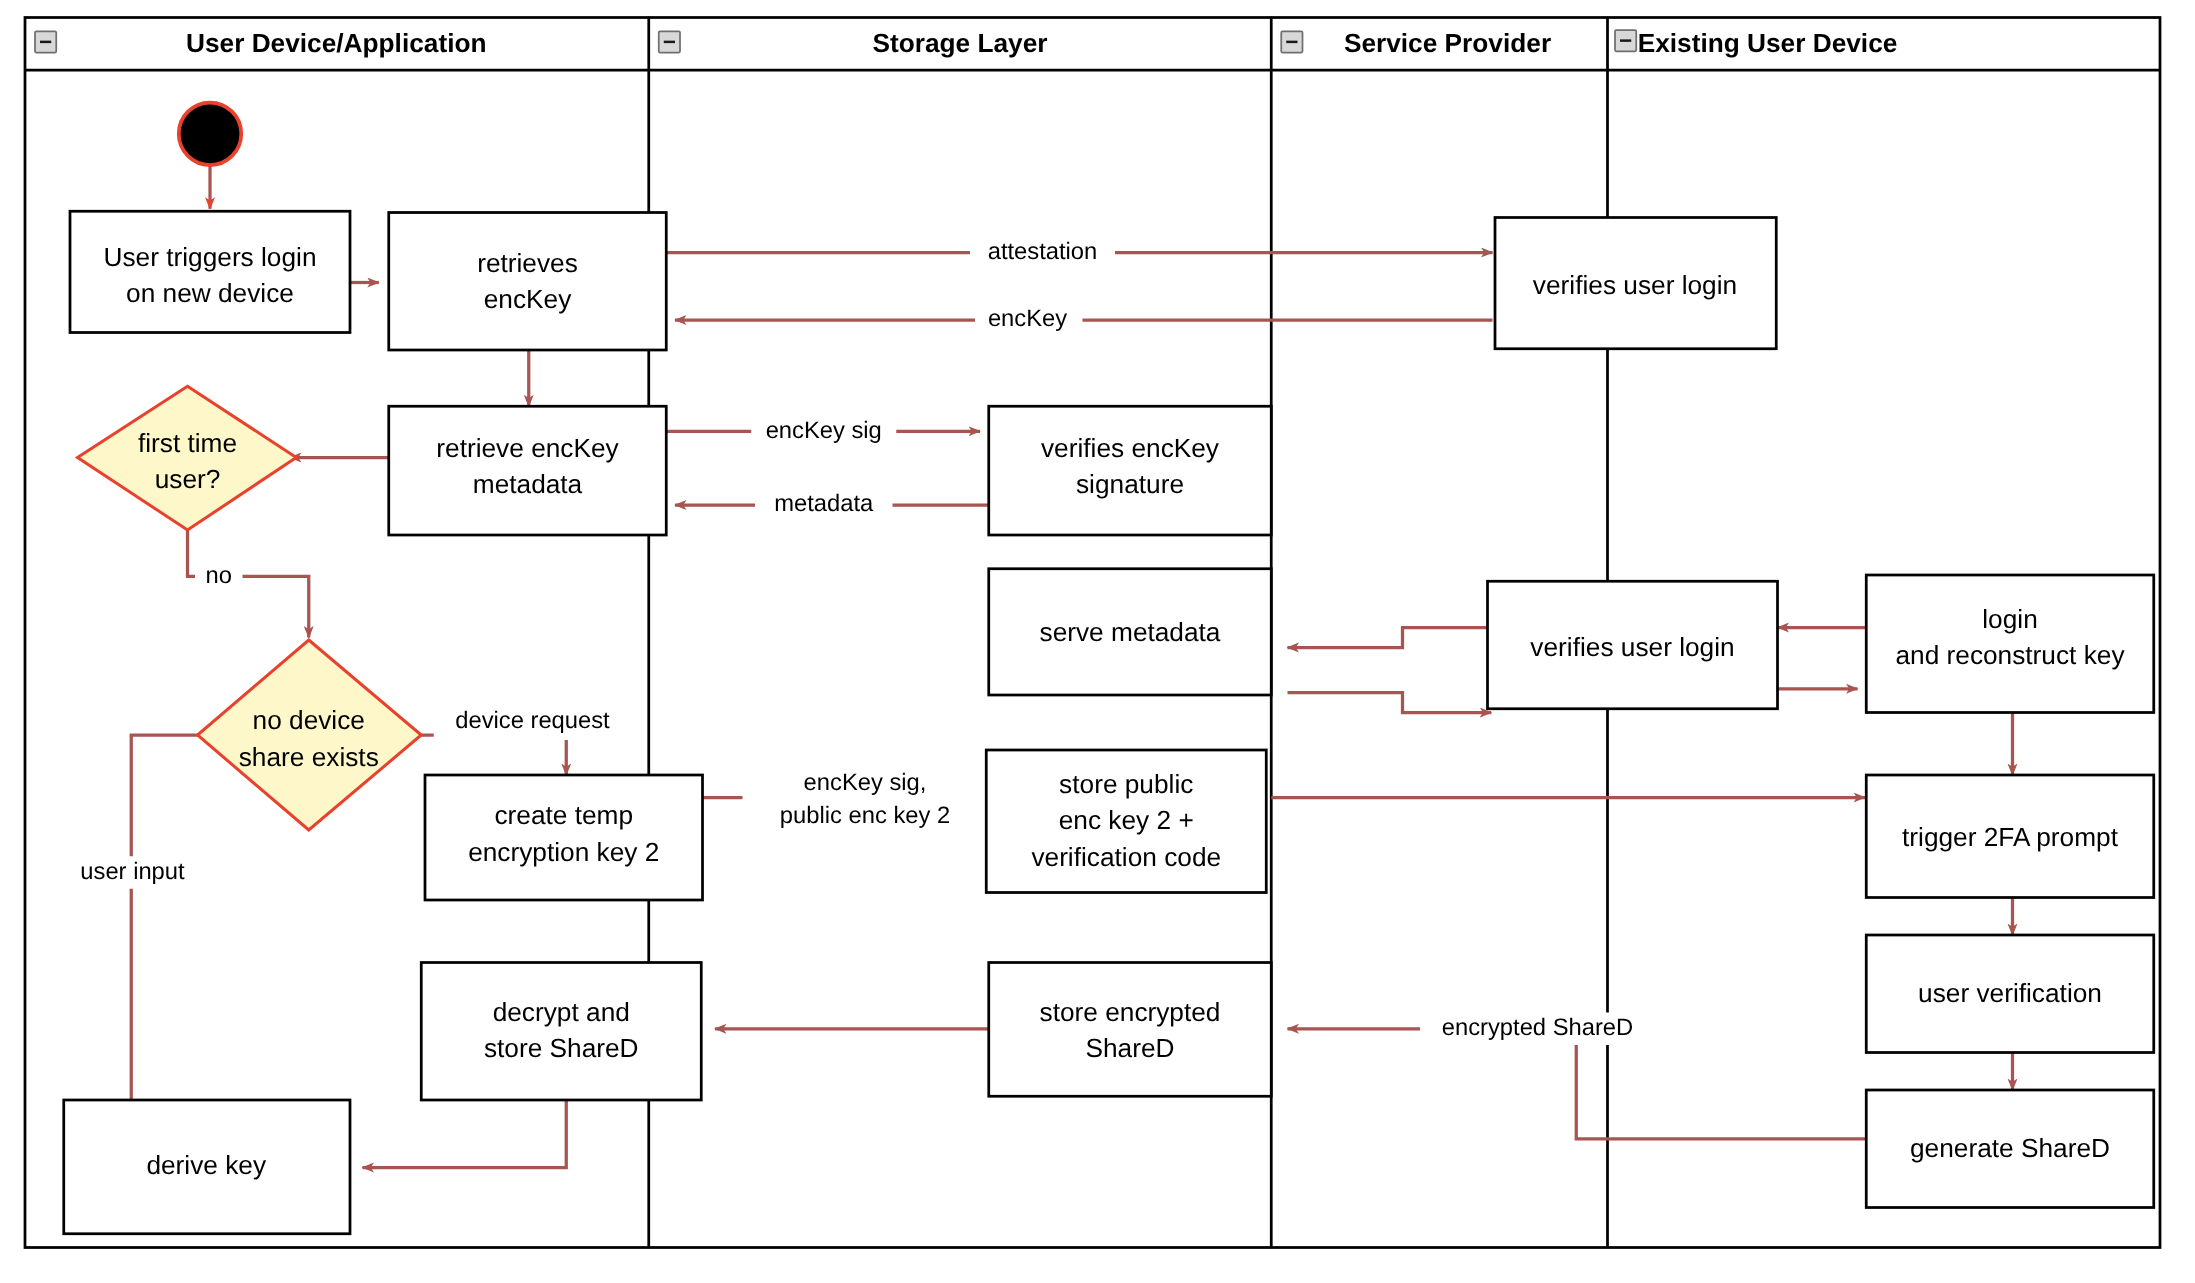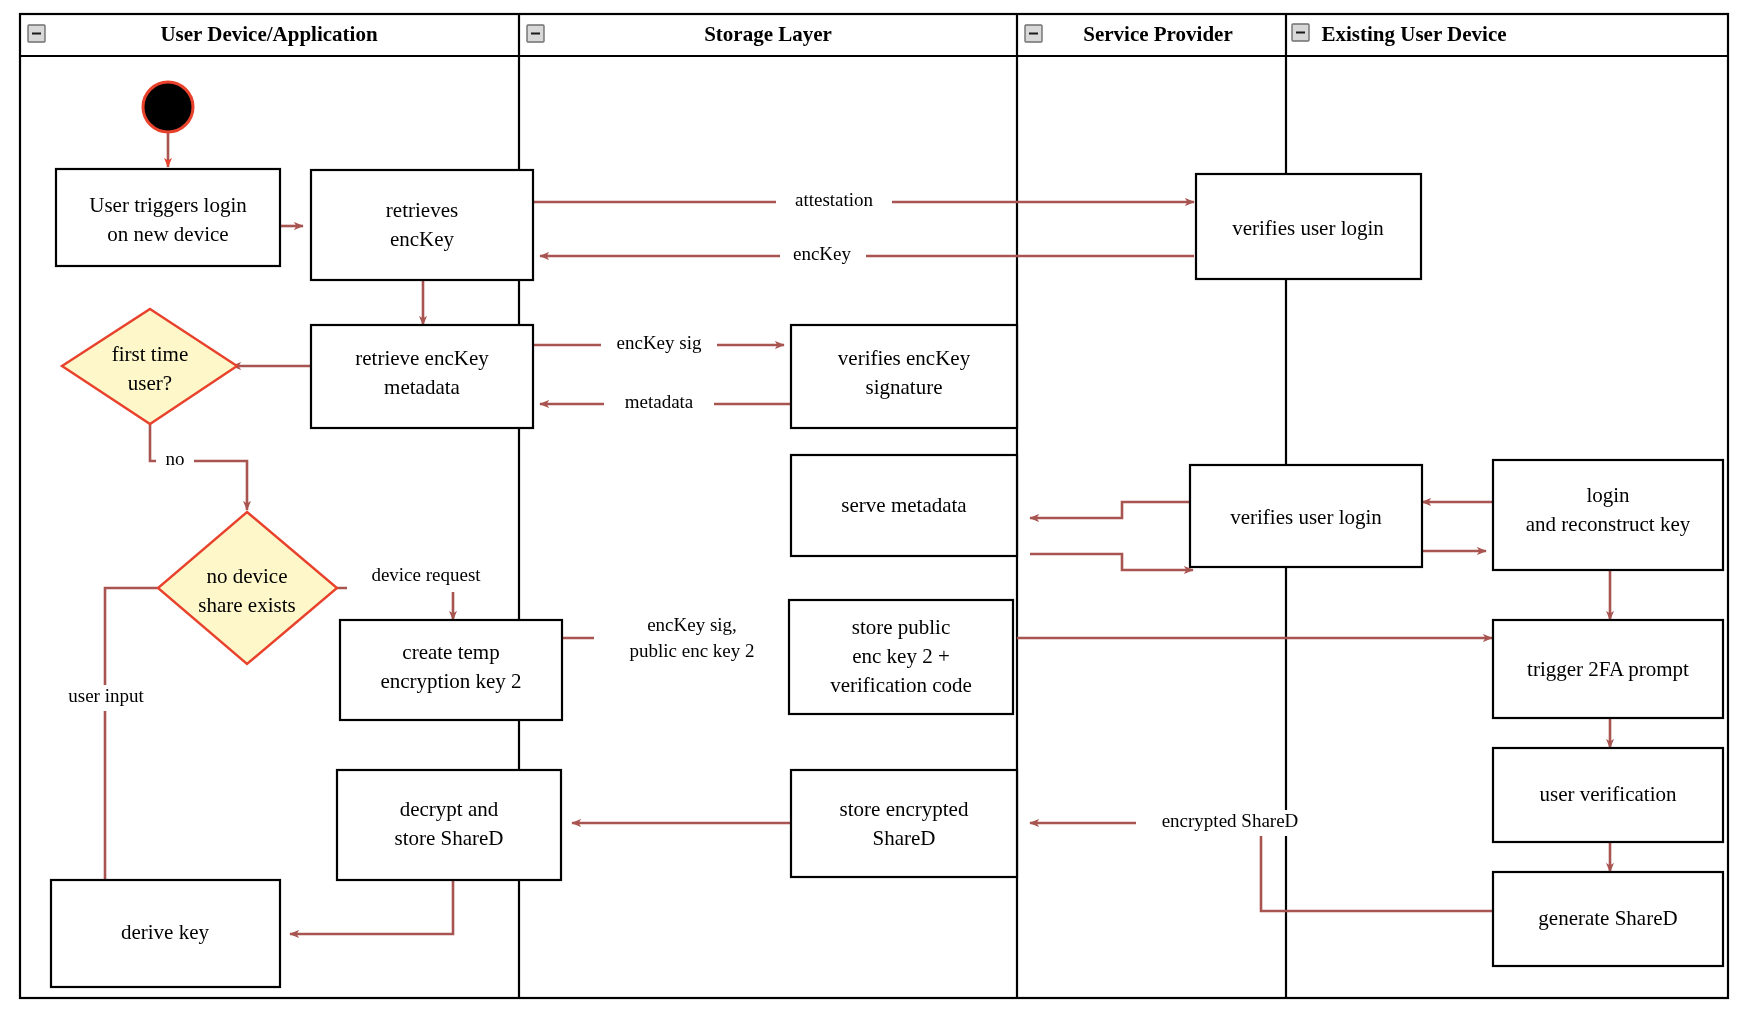--- a/index.html
+++ b/index.html
@@ -1,17 +1,17 @@
 <!DOCTYPE html>
 <html><head>
 <meta charset="utf-8">
 <style>
   html,body{margin:0;padding:0;background:#ffffff;}
   body{font-family:"Liberation Sans",sans-serif;}
-  #stage{position:relative;width:1756px;height:1026px;background:#ffffff;overflow:hidden;font-family:Liberation Serif, serif;}
+  #stage{position:relative;width:1756px;height:1026px;background:#ffffff;overflow:hidden;}
   svg{position:absolute;left:0;top:0;width:1756px;height:1026px;}
   .lane-header-text{font-size:21px;font-weight:bold;fill:#000;text-anchor:middle;dominant-baseline:middle;}
   .node-text{font-size:21px;fill:#000;text-anchor:middle;dominant-baseline:middle;}
   .edge-text{font-size:19px;fill:#000;text-anchor:middle;dominant-baseline:middle;}
   .box{fill:#ffffff;stroke:#000000;stroke-width:2.2;}
   .diamond{fill:#fdf7c9;stroke:#e8412c;stroke-width:2.4;}
   .lane{fill:none;stroke:#000000;stroke-width:2.2;}
   .edge{stroke:#a85450;stroke-width:2.6;fill:none;}
   .labelbg{fill:#ffffff;}
   .collapse-box{fill:#d8d8d8;stroke:#6f6f6f;stroke-width:1.4;}

